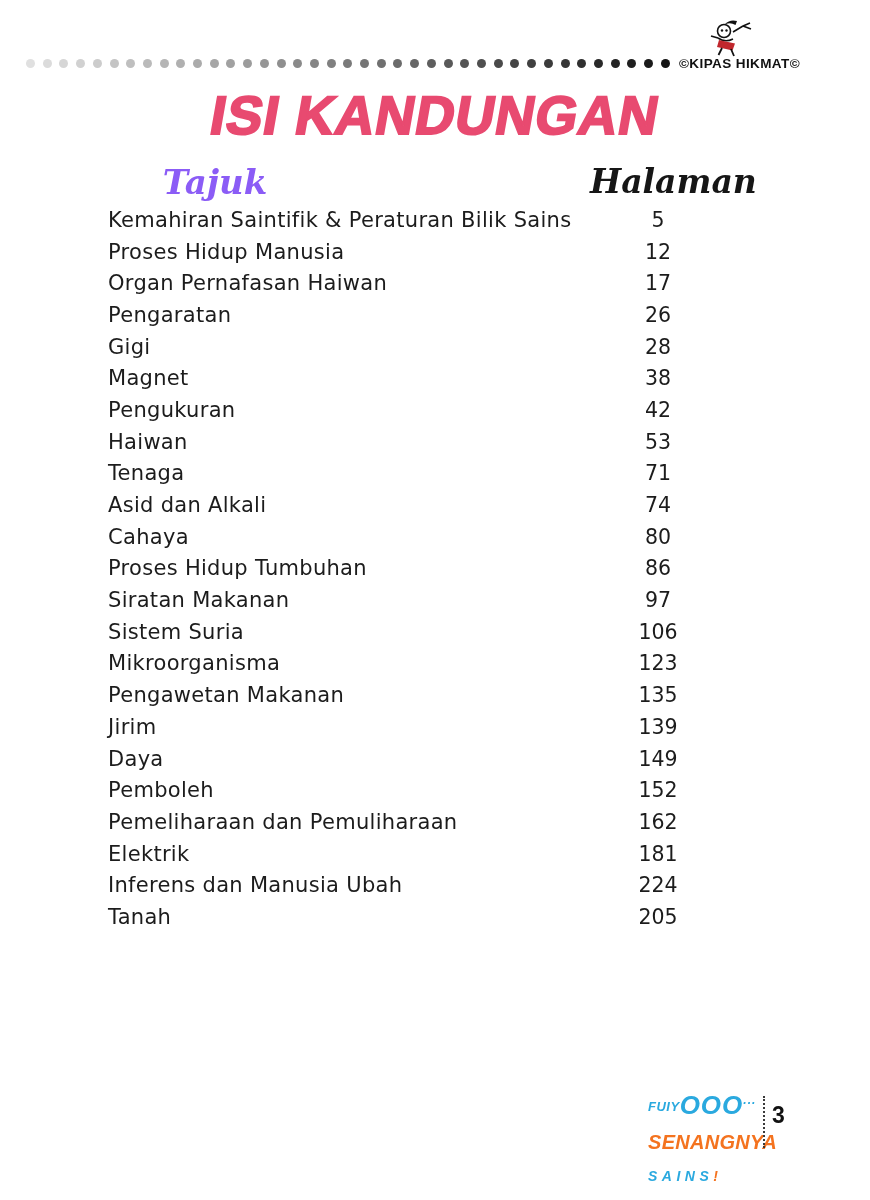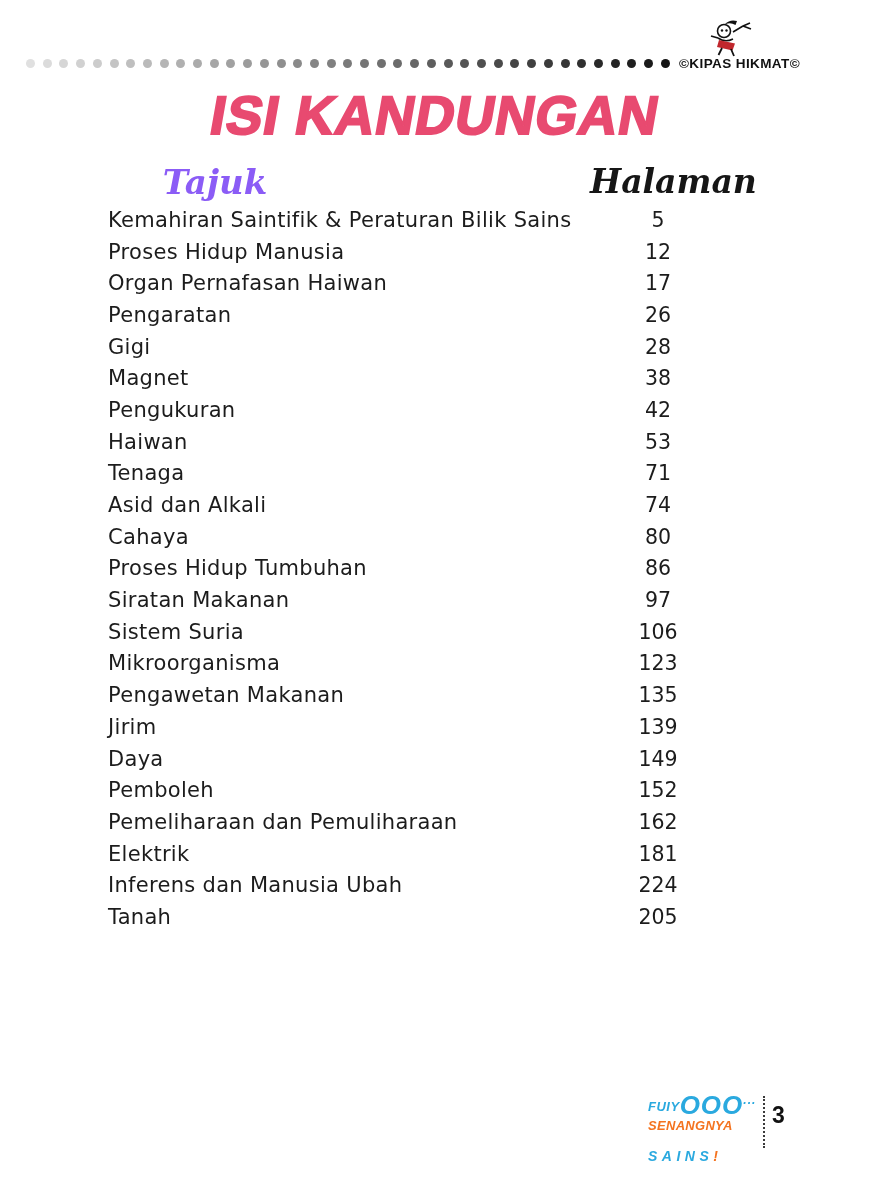--- a/index.html
+++ b/index.html
@@ -101,21 +101,21 @@
     text-align: left;
     font-family: "Liberation Sans", sans-serif;
     font-style: italic;
     font-weight: 900;
     line-height: 1;
   }
   .fl-line1 { white-space: nowrap; }
   .fl-prefix { color: #2aa9df; font-size: 13px; vertical-align: 3px; letter-spacing: 0.5px; }
   .fl-big    { color: #2aa9df; font-size: 26px; letter-spacing: 1px; }
   .fl-dots   { color: #2aa9df; font-size: 12px; vertical-align: 10px; letter-spacing: 1px; }
-  .fl-line2  { color: #f4731f; font-size: 13px; margin-top: 1px; letter-spacing: 0.3px; white-space: nowrap; }
+  .fl-line2  { color: #f4731f; font-size: 20px; margin-top: 14px; letter-spacing: 0.3px; white-space: nowrap; }
   .fl-line3  { margin-top: 16px; white-space: nowrap; }
   .fl-sains  { color: #2aa9df; font-size: 14px; letter-spacing: 4.5px; }
   .fl-bang   { color: #f4731f; font-size: 14px; }
 
   .footer-divider {
     position: absolute;
     left: 763px;
     top: 1096px;
     height: 52px;
     width: 0;

